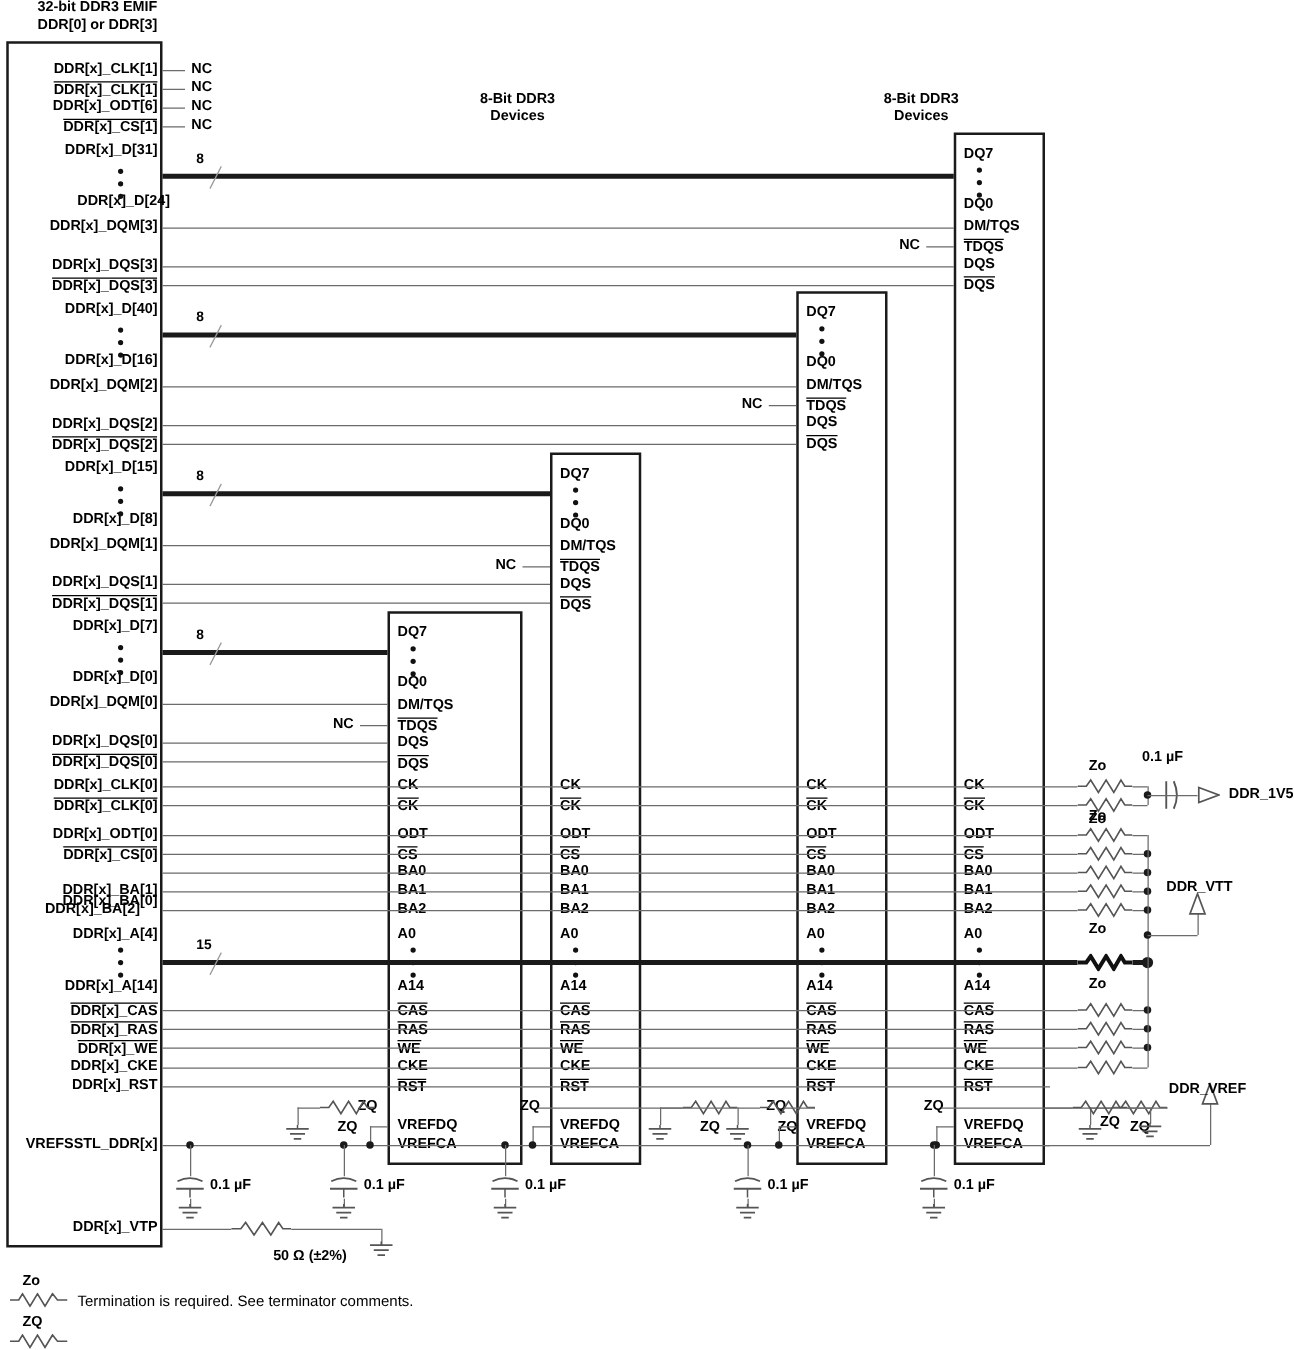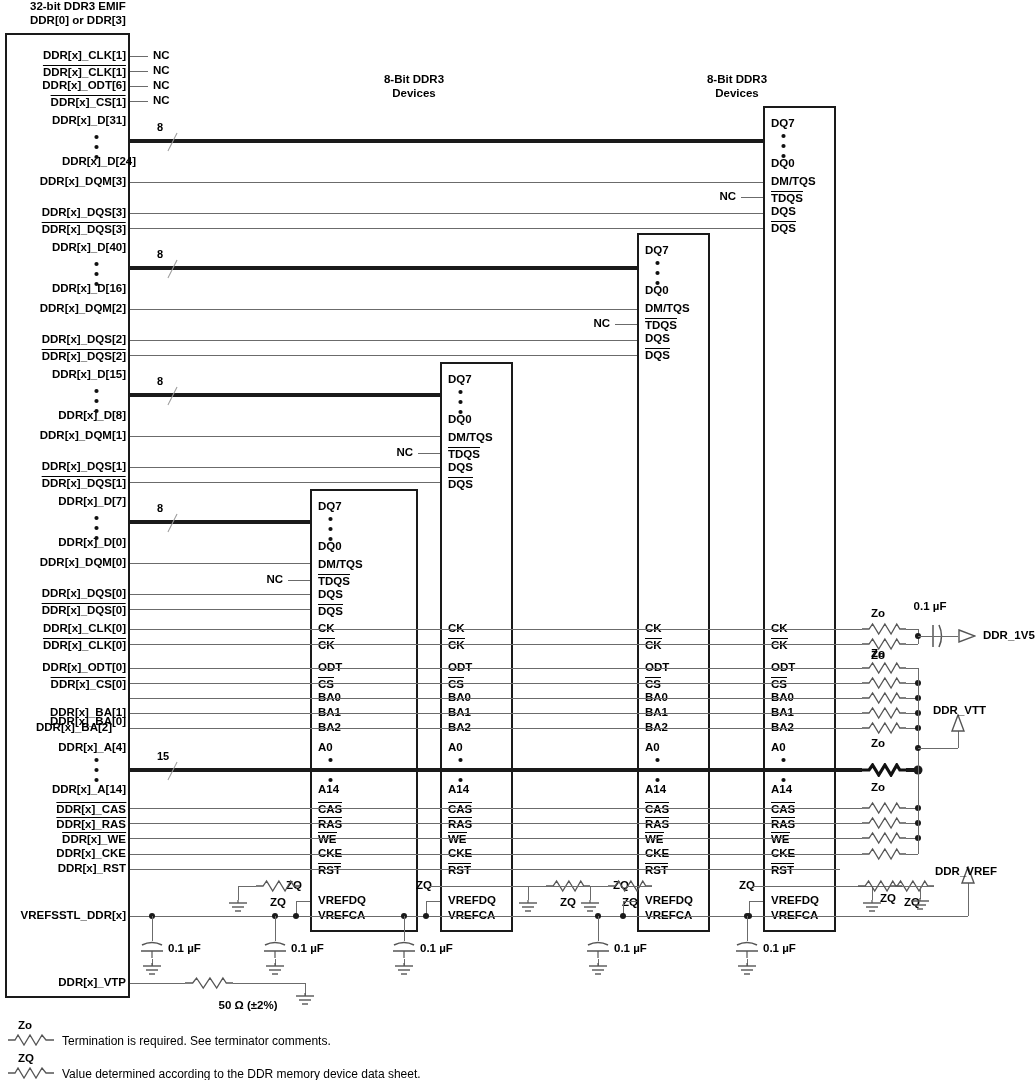--- a/index.html
+++ b/index.html
@@ -74,21 +74,20 @@
       </svg>
   </div>
   <div class="legend-t" style="left:62px;top:1034px;">Termination is required. See terminator comments.</div>
 
   <div class="legend-lbl" style="left:18px;top:1052px;">ZQ</div>
   <div class="res" style="left:8px;top:1067px;width:46px;">
     <svg width="46" height="12" viewBox="0 0 46 12">
         <polyline points="0,6 7,6 10,1 16,11 22,1 28,11 34,1 38,6 46,6" fill="none" stroke="#555" stroke-width="1.3"></polyline>
       </svg>
   </div>
-  <div class="legend-t" style="left:62px;top:1067px;">Value determined according to the DDR memory device data sheet.</div>
 
   <div id="gen">
       <div class="t r" style="left:126px;top:50px;">DDR[x]_CLK[1]</div>
       <div class="wire" style="left:130px;top:56px;width:18px;"></div>
       <div class="t" style="left:153px;top:50px;">NC</div>
       <div class="t r" style="left:126px;top:65px;"><span class="ob">DDR[x]_CLK[1]</span></div>
       <div class="wire" style="left:130px;top:71px;width:18px;"></div>
       <div class="t" style="left:153px;top:65px;">NC</div>
       <div class="t r" style="left:126px;top:80px;">DDR[x]_ODT[6]</div>
       <div class="wire" style="left:130px;top:86px;width:18px;"></div>

